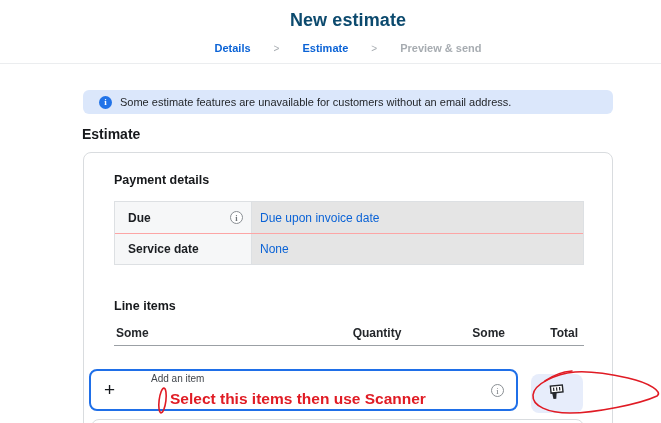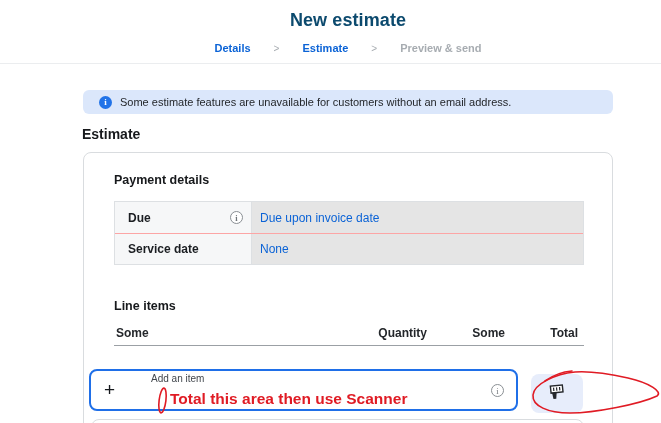--- a/index.html
+++ b/index.html
@@ -88,21 +88,21 @@
   }
 
   
   .li-header {
     position: absolute; left: 30px; top: 168px; width: 470px; height: 25px;
     display: flex; align-items: center;
     border-bottom: 1px solid #9ba0a5;
     font-size: 12px; font-weight: 700; color: #24272b;
   }
   .li-col-item { flex: 1; text-align: left; padding-left: 2px; }
-  .li-col-qty { width 100px; width: 100px; text-align: right; }
+  .li-col-qty { width 100px; width: 100px; text-align: center; }
   .li-col-price { width: 78px; text-align: right; }
   .li-col-total { width: 79px; text-align: right; padding-right: 6px; }
 
   
   .add-item-field {
     position: absolute; left: 5px; top: 216px; width: 429px; height: 42px;
     border: 2px solid #1f6fe8; border-radius: 8px; background: #fff;
     cursor: text;
   }
   .add-item-plus {
@@ -205,21 +205,21 @@
             <path d="M8 6.3v3.4 M11 6.3v3.4 M14 6.3v3.4" stroke="#24272b" stroke-width="1.2" fill="none"></path>
             <path d="M6 11.4 L10.6 11.4 L9.6 17.6 L6.8 17.6 Z" fill="#24272b"></path>
           </g>
         </svg>
       </span>
     </button>
 
     <div class="next-row-partial"></div>
   </div>
 
-  <div class="annotation-text">Total this area then use Scanner</div>
+  <div class="annotation-text">Select this items then use Scanner</div>
 
   <svg class="annotation-svg" style="left:152px; top:384px;" width="22" height="34" viewBox="0 0 22 34">
     <ellipse cx="10.5" cy="16.5" rx="3.4" ry="12.5" transform="rotate(7 10.5 16.5)" fill="none" stroke="#e01b24" stroke-width="1.6"></ellipse>
   </svg>
 
   <svg class="annotation-svg" style="left:525px; top:366px;" width="140" height="56" viewBox="0 0 140 56">
     <path d="M 50 6 C 30 8, 9 18, 8 29 C 7 40, 23 47, 45 47 C 70 47, 115 38, 132 30 C 138 26, 125 17, 103 12 C 85 8, 63 5, 50 6" fill="none" stroke="#e01b24" stroke-width="1.6" stroke-linecap="round"></path>
     <path d="M 20 15 C 27 10, 35 6, 47 5" fill="none" stroke="#e01b24" stroke-width="1.6" stroke-linecap="round"></path>
   </svg>
 

